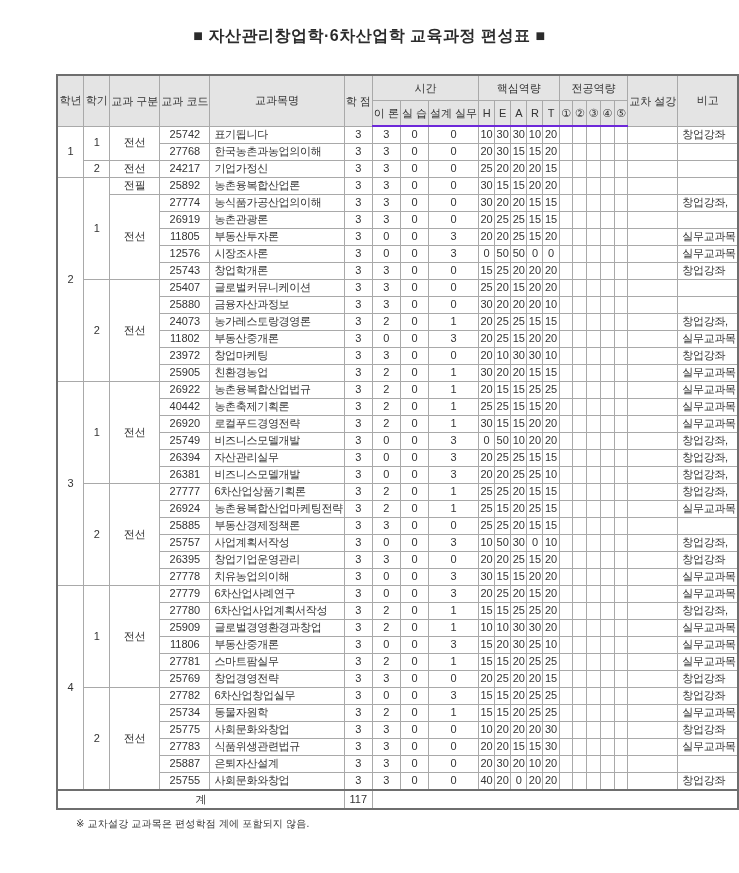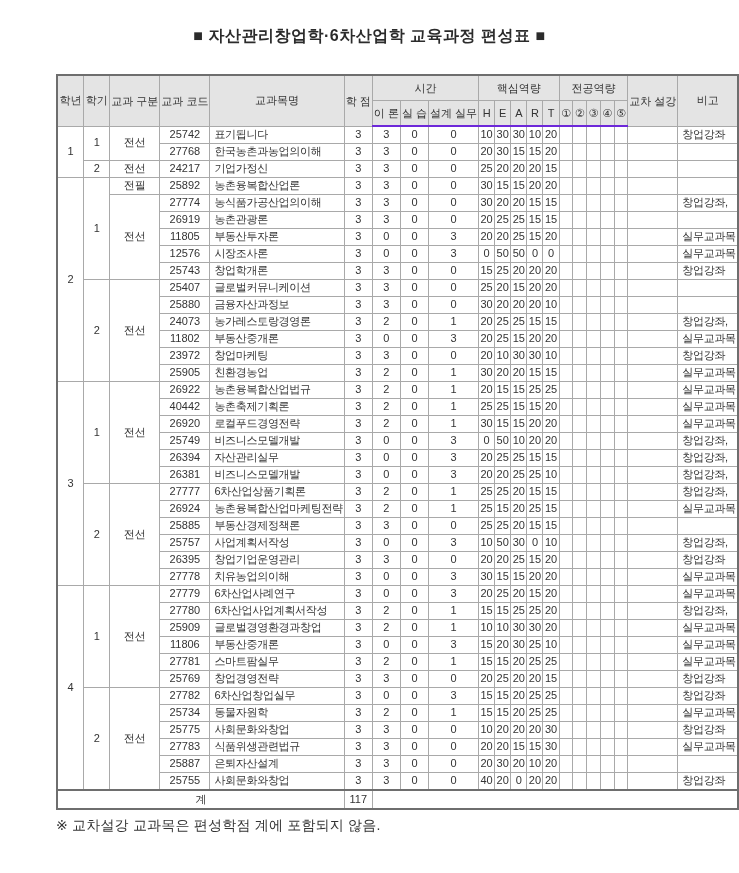--- a/index.html
+++ b/index.html
@@ -26,21 +26,21 @@
   .curriculum th {
     background:#e4e4e4; font-weight:normal; color:#333;
     height:24px; font-size:11px;
   }
   .curriculum thead tr:last-child th { border-bottom:2px solid #6d28d9; }
   .two-line { white-space:pre-line; line-height:1.12;margin-left:20px; }
   .curriculum td { height:16px; line-height:1.05; }
   .curriculum td.left { text-align:left; padding-left:4px; letter-spacing:-0.3px; }
   .total-row td { border-top:2px solid #6e6e6e; height:17px; }
   .footnote {
-    margin:7px 0 0 56px; font-size:14px; color:#333; letter-spacing:0.2px;
+    margin:7px 0 0 76px; font-size:10px; color:#333; letter-spacing:0.2px;
   }
   .footnote:first-of-type { margin-top:15px; }
 </style>
 </head>
 <body>
 
 <div class="page">
 
   <div class="title">■  자산관리창업학·6차산업학  교육과정  편성표  ■</div>
 

